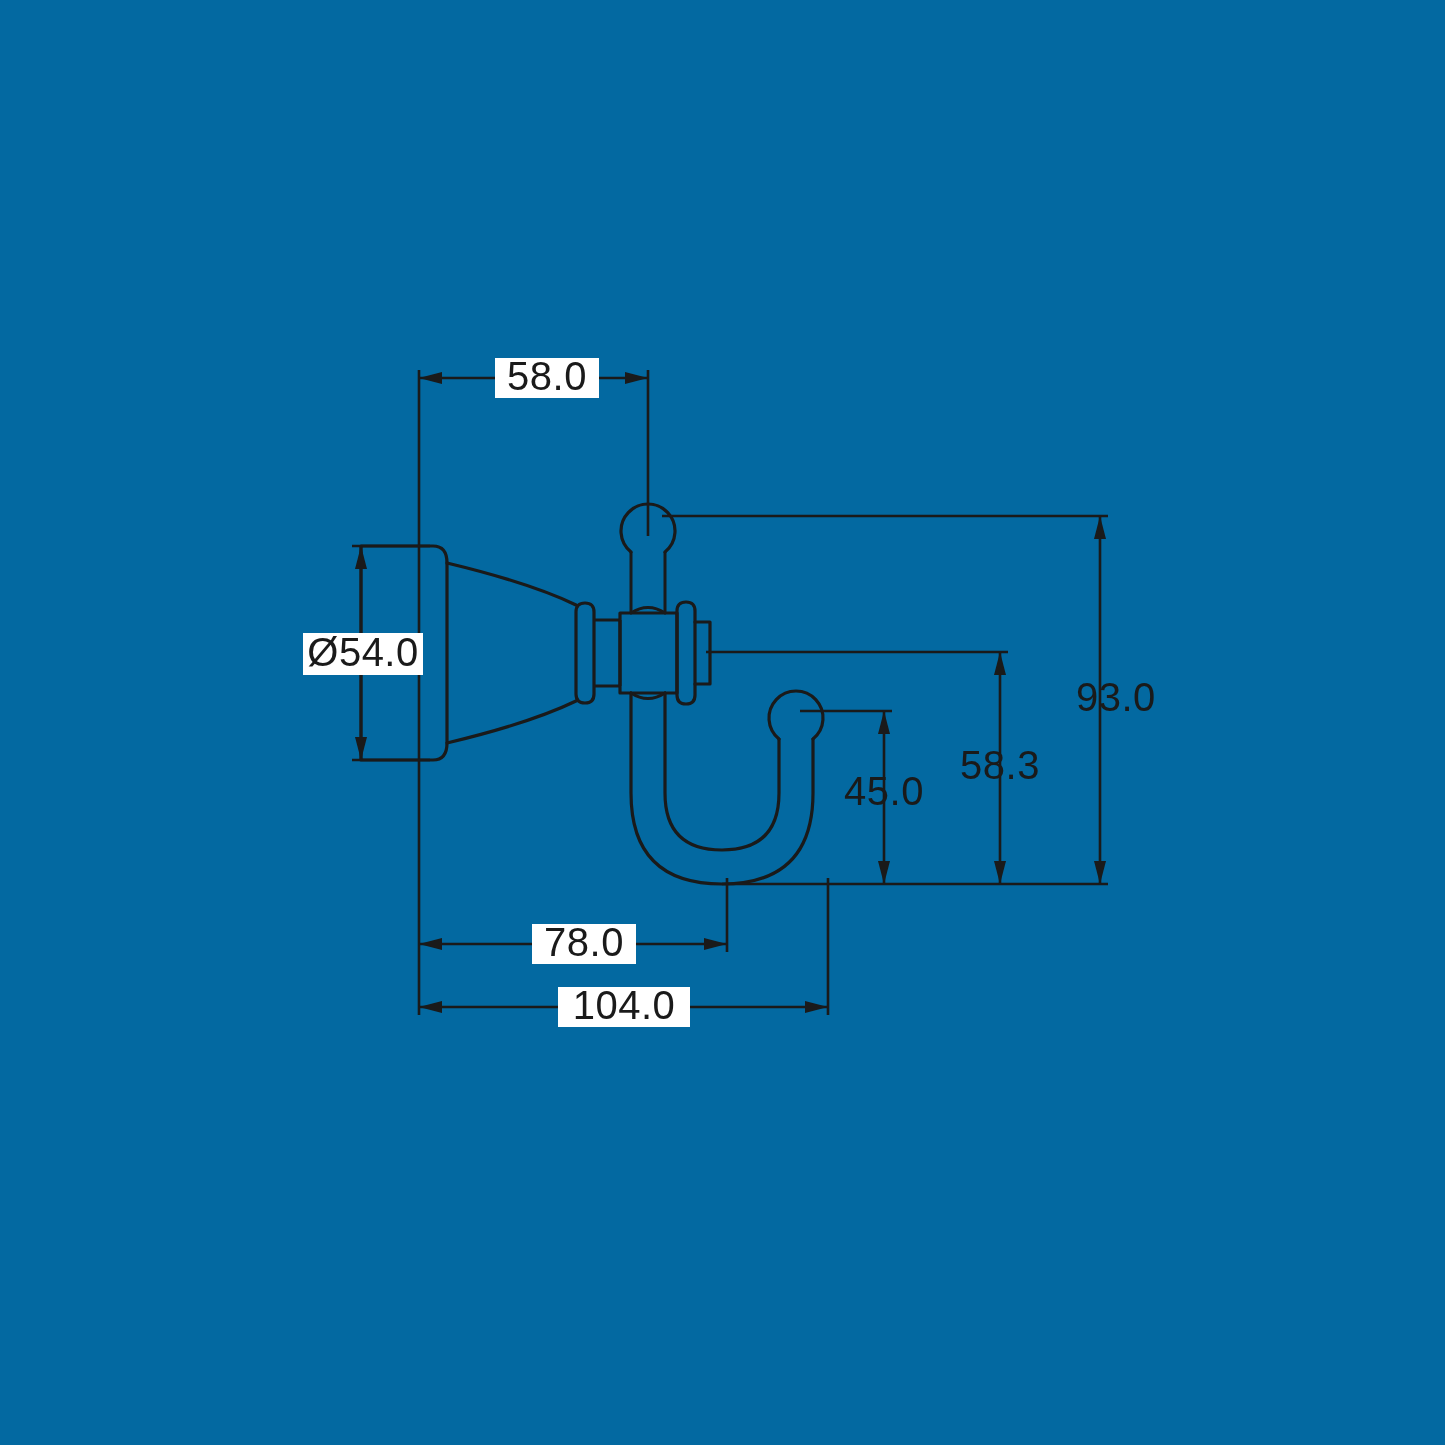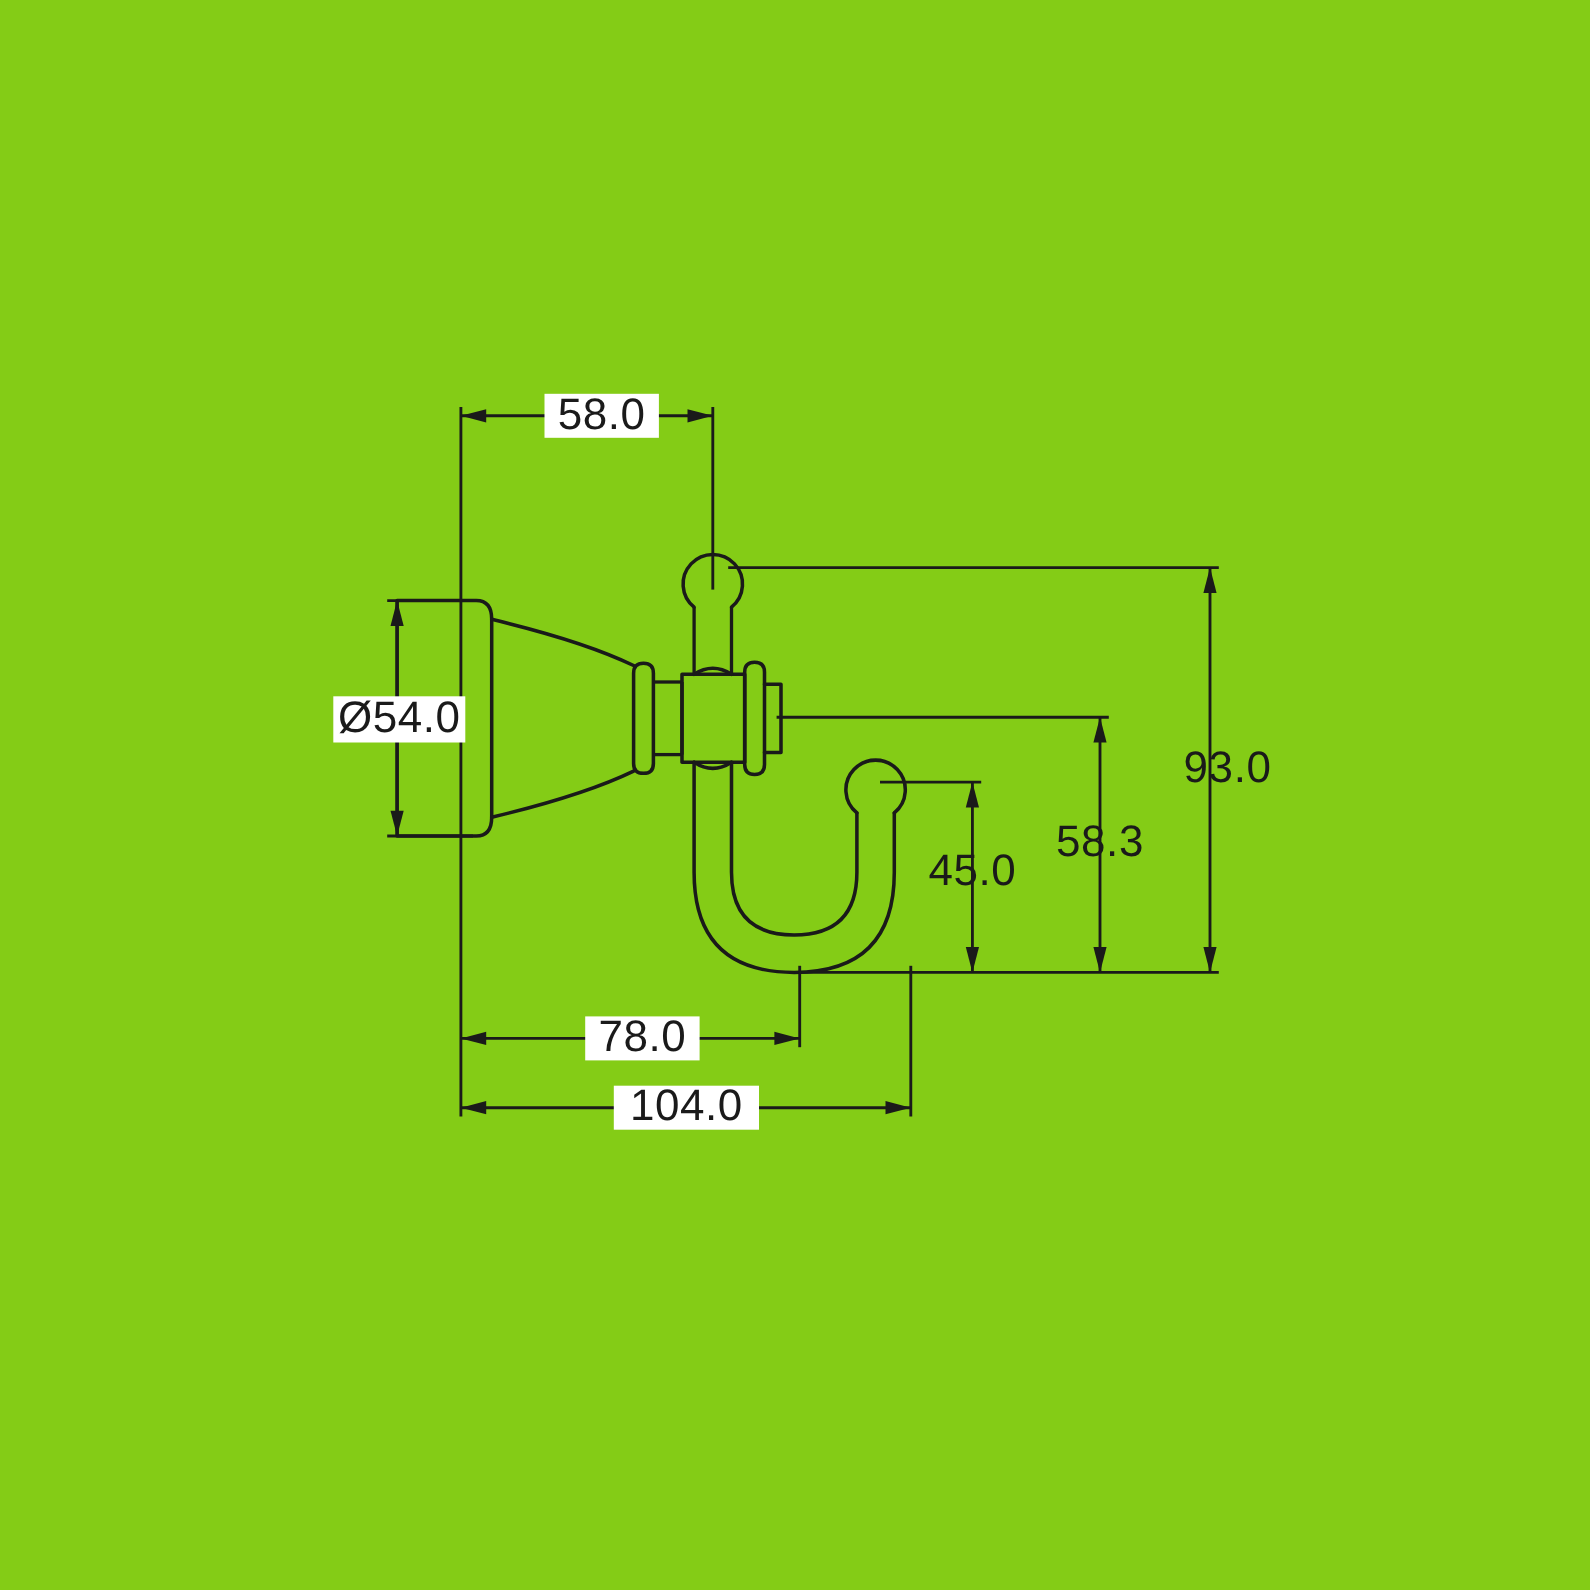--- a/index.html
+++ b/index.html
@@ -10,21 +10,21 @@
   body {
     width: 1445px;
     height: 1445px;
     font-family: "Liberation Sans", sans-serif;
     overflow: hidden;
   }
   #drawing-root {
     position: relative;
     width: 1445px;
     height: 1445px;
-    background: #84cc16;
+    background: #0369a1;
   }
   #cad-svg {
     display: block;
     width: 1445px;
     height: 1445px;
   }
   .part-outline {
     fill: none;
     stroke: #1a1a1a;
     stroke-width: 3.2;

